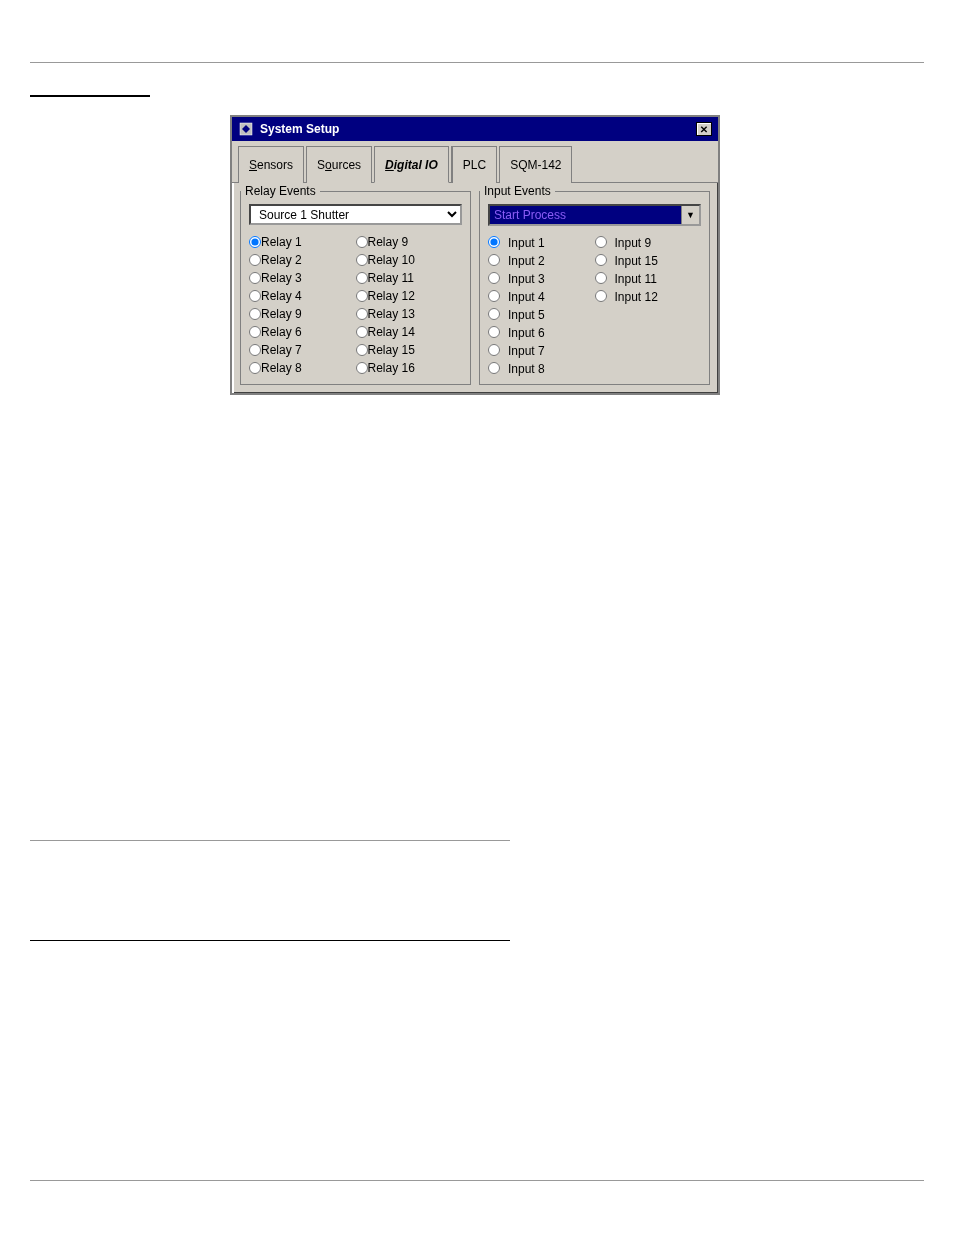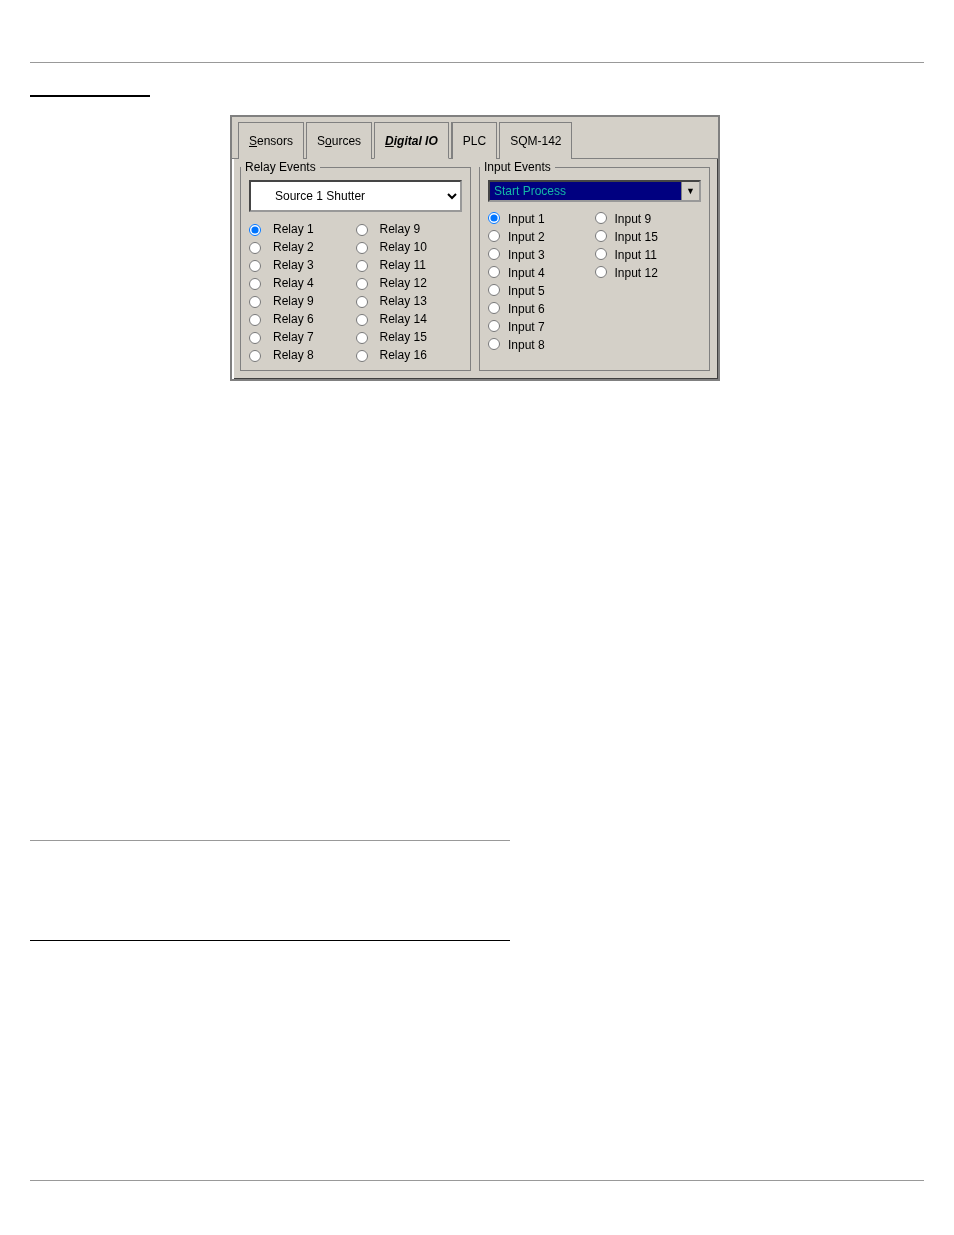--- a/index.html
+++ b/index.html
@@ -172,37 +172,37 @@
       margin-top: 8px;
       margin-bottom: 10px;
     }
     .dropdown-wrapper {
       position: relative;
       display: inline-block;
       width: 100%;
     }
     select.dropdown-select {
       width: 100%;
-      height: 32px;
+      height: 21px;
       font-size: 12px;
       background: #fff;
       border: 2px inset #999;
-      padding: 1px 20px;
+      padding: 1px 4px;
     }
 
     
     .radio-grid {
       display: grid;
       grid-template-columns: 1fr 1fr;
       gap: 4px 0;
     }
     .radio-item {
       display: flex;
-      align-items: flex-end;
-      gap: 12px;
+      align-items: center;
+      gap: 0;
       font-size: 12px;
       white-space: nowrap;
     }
 
     
     .input-radio-grid {
       display: grid;
       grid-template-columns: 1fr 1fr;
       gap: 4px 0;
     }
@@ -228,20 +228,32 @@
 <div class="page-bg">
 
   <div class="line-top"></div>
   <div class="line-accent"></div>
   <div class="line-mid1"></div>
   <div class="line-mid2"></div>
   <div class="line-bottom"></div>
 
   <div class="dialog">
 
+    <div class="title-bar">
+      <div class="title-bar-left">
+        <div class="title-icon">
+          <svg width="14" height="14" viewBox="0 0 14 14">
+            <rect x="1" y="1" width="12" height="12" fill="#c0c0c0" stroke="#fff" stroke-width="0.5"></rect>
+            <path d="M3,7 L7,3 L11,7 L7,11 Z" fill="#000080"></path>
+          </svg>
+        </div>
+        <span class="title-text">System Setup</span>
+      </div>
+      <div class="close-btn">✕</div>
+    </div>
 
     <div class="tab-bar">
       <div class="tab">
         <span><u>S</u>ensors</span>
       </div>
       <div class="tab">
         <span>S<u>o</u>urces</span>
       </div>
       <div class="tab active">
         <span><u>D</u>igital IO</span>
@@ -347,21 +359,21 @@
           </div>
         </div>
       </div>
 
       <div class="group-box">
         <span class="group-label">Input Events</span>
 
         <div class="dropdown-row">
           <div class="dropdown-wrapper">
             <div style="display:flex; border: 2px inset #999; background:#fff; height:22px;">
-              <span style="background:#000080; color:#14b8a6; flex:1; padding:2px 4px; font-size:12px; display:flex; align-items:center;">Start Process</span>
+              <span style="background:#000080; color:#8b5cf6; flex:1; padding:2px 4px; font-size:12px; display:flex; align-items:center;">Start Process</span>
               <span style="width:18px; background:#d4d0c8; border-left:1px solid #808080; display:flex; align-items:center; justify-content:center; font-size:9px;">▼</span>
             </div>
           </div>
         </div>
 
         <div class="input-radio-grid">
           <div class="input-radio-item">
             <input type="radio" name="input" id="input1" checked="" style="">
             <label for="input1">Input 1</label>
           </div>

